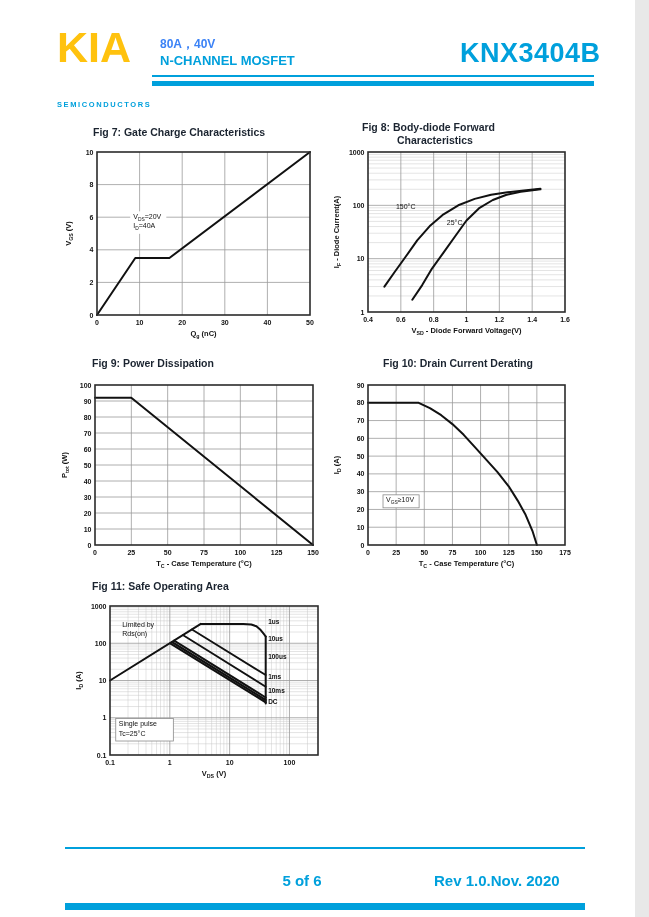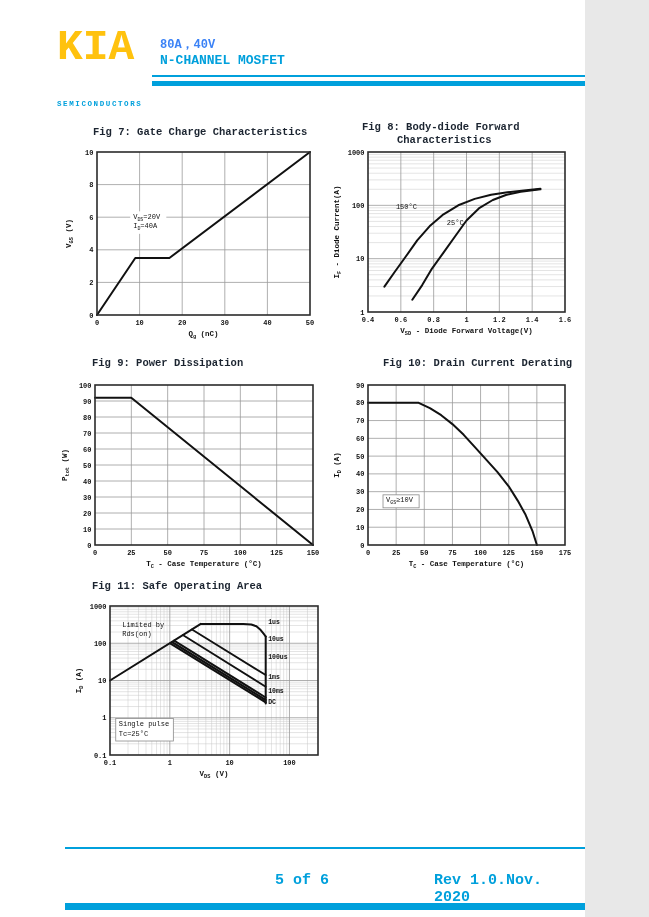--- a/index.html
+++ b/index.html
@@ -1,17 +1,17 @@
 <!DOCTYPE html>
 <html><head>
 <meta charset="utf-8">
 <style>
   html,body{margin:0;padding:0;background:#e8e8e8;}
-  #page{position:relative;width:585px;height:917px;background:#ffffff;overflow:hidden;
-        font-family:Liberation Mono, monospace;}
+  #page{position:relative;width:635px;height:917px;background:#ffffff;overflow:hidden;
+        font-family:Liberation Sans, sans-serif;}
   .abs{position:absolute;}
   
   #logo-kia{left:57px;top:26px;font-size:43px;font-weight:800;letter-spacing:0px;line-height:1;}
   #logo-sub{left:57px;top:82px;font-size:7.5px;font-weight:700;letter-spacing:1.6px;}
   #rating{left:160px;top:36px;font-size:12px;font-weight:700;}
   #devtype{left:160px;top:53px;font-size:13px;font-weight:700;}
   #partno{left:460px;top:38px;font-size:27px;font-weight:700;letter-spacing:0.5px;}
   .hline{height:2px;}
   
   .ct{font-size:10.5px;font-weight:700;color:#1b2430;white-space:nowrap;}
@@ -21,20 +21,21 @@
 </style>
 </head>
 <body>
 
 <div id="page">
 
   <div class="abs" id="logo-kia" style="color: rgb(255, 194, 14);">KIA</div>
   <div class="abs" id="logo-sub" style="color: rgb(0, 160, 220); margin-top: 18px;">SEMICONDUCTORS</div>
   <div class="abs" id="rating" style="color: #3b82f6;">80A，40V</div>
   <div class="abs" id="devtype" style="color: rgb(0, 160, 220);">N-CHANNEL MOSFET</div>
+  <div class="abs" id="partno" style="color: rgb(0, 160, 220);">KNX3404B</div>
   <div class="abs hline" style="left: 152px; top: 75px; width: 442px; height: 2px; background: rgb(0, 160, 220);"></div>
   <div class="abs hline" style="left: 152px; top: 81px; width: 442px; height: 4.5px; background: rgb(0, 160, 220);"></div>
 
   <div class="abs ct" style="left:93px;top:126px;">Fig 7: Gate Charge Characteristics</div>
   <div class="abs ct" style="left:362px;top:121px;">Fig 8: Body-diode Forward</div>
   <div class="abs ct" style="left:397px;top:134px;">Characteristics</div>
   <div class="abs ct" style="left:92px;top:357px;">Fig 9: Power Dissipation</div>
   <div class="abs ct" style="left:343px;top:357px;padding-left:40px;">Fig 10: Drain Current Derating</div>
   <div class="abs ct" style="left:92px;top:580px;">Fig 11: Safe Operating Area</div>
 

